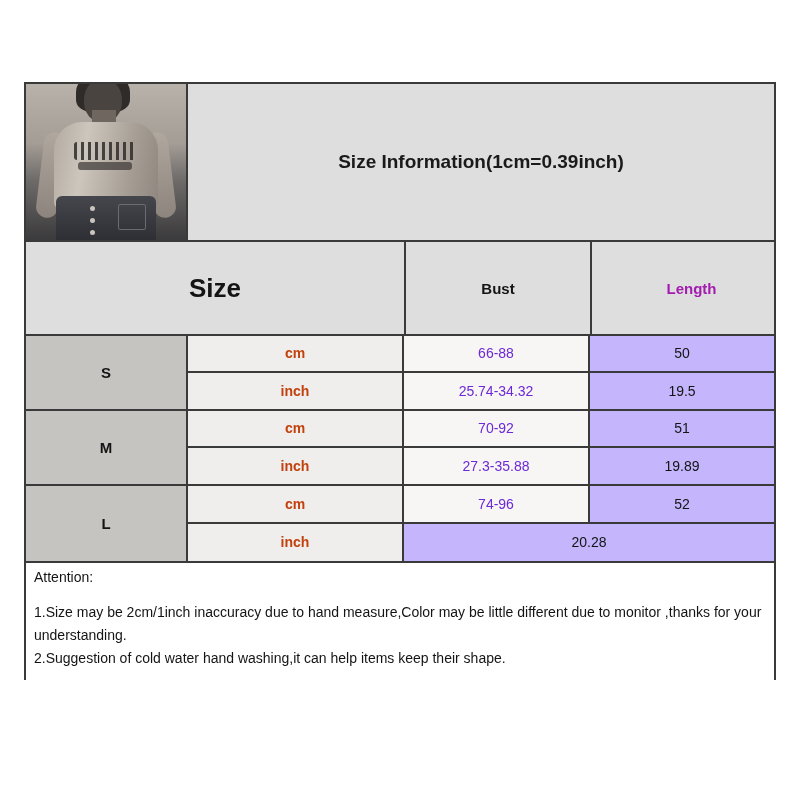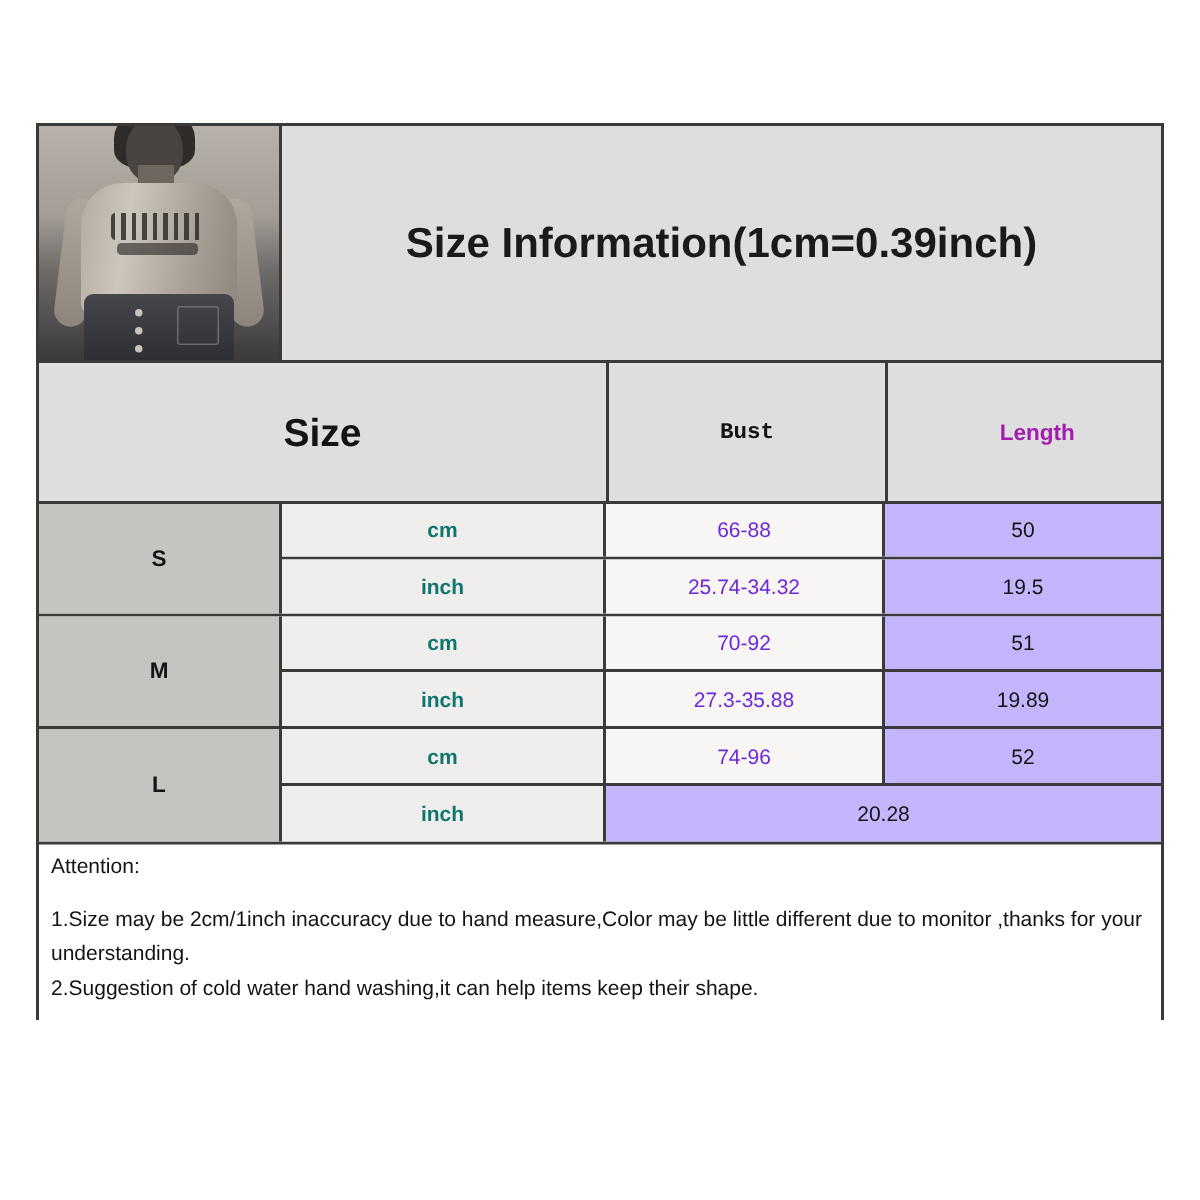--- a/index.html
+++ b/index.html
@@ -137,21 +137,21 @@
   }
 
   .title-cell {
     flex: 1;
     background: #dedede;
     display: flex;
     align-items: center;
     justify-content: center;
   }
   .title-text {
-    font-size: 28px;
+    font-size: 19px;
     font-weight: bold;
     color: #1a1a1a;
     text-align: center;
   }
 
   
   .header-row {
     display: flex;
     height: 94px;
     border-bottom: 2px solid #3a3a3a;
@@ -172,21 +172,20 @@
   .hdr-bust {
     width: 186px;
     border-right: 2px solid #3a3a3a;
     box-sizing: border-box;
     display: flex;
     align-items: center;
     justify-content: center;
     font-size: 15px;
     font-weight: bold;
     color: #141414;
-    font-family: Liberation Mono, monospace;
   }
   .hdr-length {
     flex: 1;
     display: flex;
     align-items: center;
     justify-content: center;
     font-size: 15px;
     font-weight: bold;
     color: #a21caf;
     padding-left: 17px;
@@ -228,21 +227,21 @@
   .cell-unit {
     width: 216px;
     border-right: 2px solid #3a3a3a;
     box-sizing: border-box;
     background: #f0eeec;
     display: flex;
     align-items: center;
     justify-content: center;
     font-size: 14px;
     font-weight: bold;
-    color: #0f766e;
+    color: #c2410c;
   }
   .cell-bust {
     width: 186px;
     border-right: 2px solid #3a3a3a;
     box-sizing: border-box;
     background: #f7f6f5;
     display: flex;
     align-items: center;
     justify-content: center;
     font-size: 14px;

